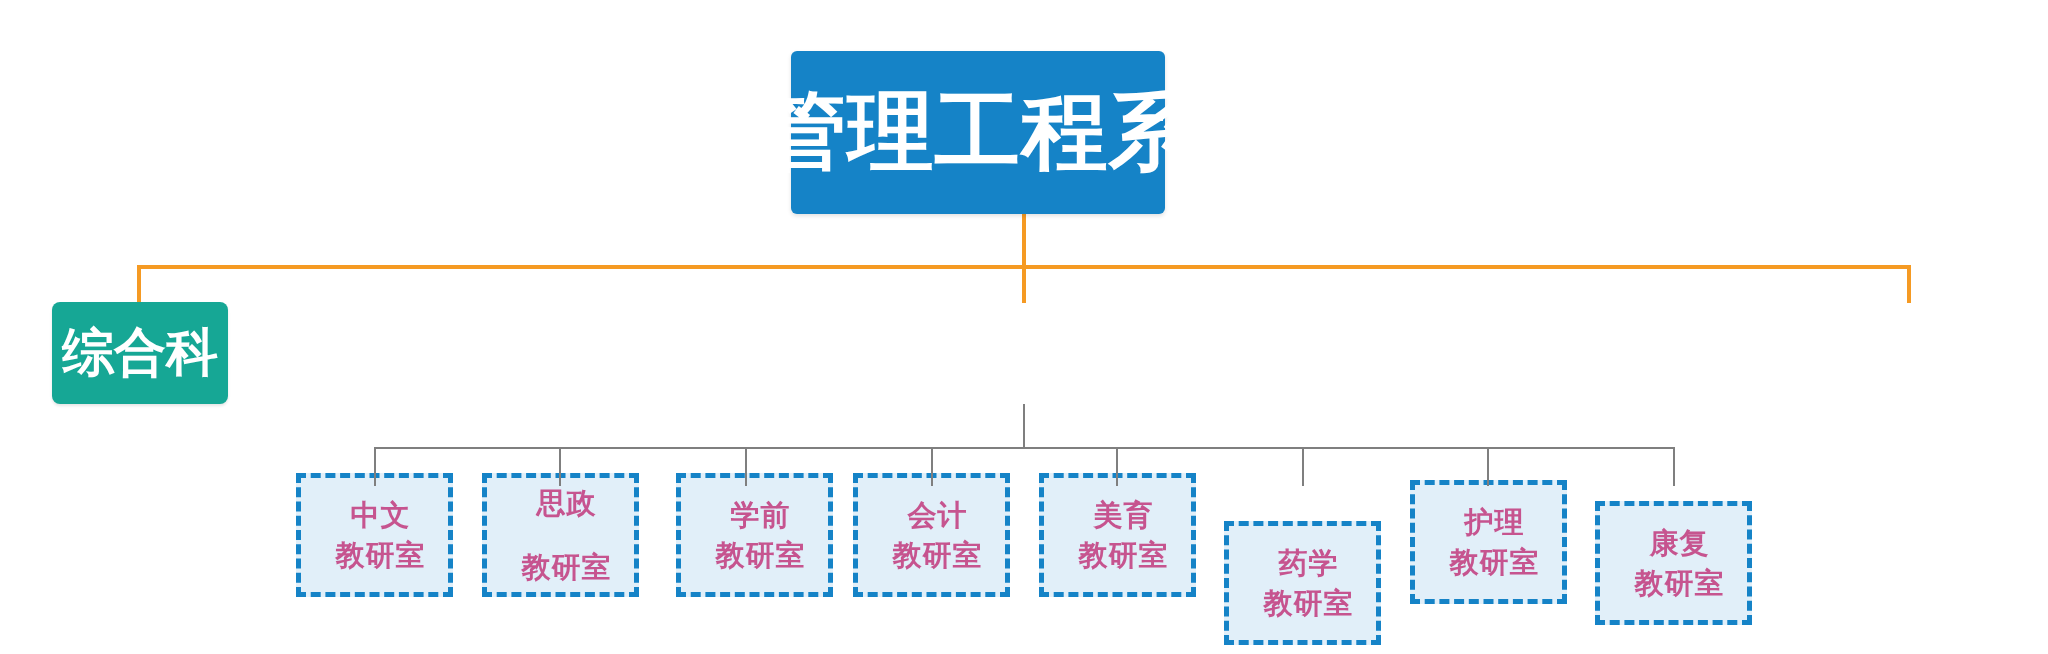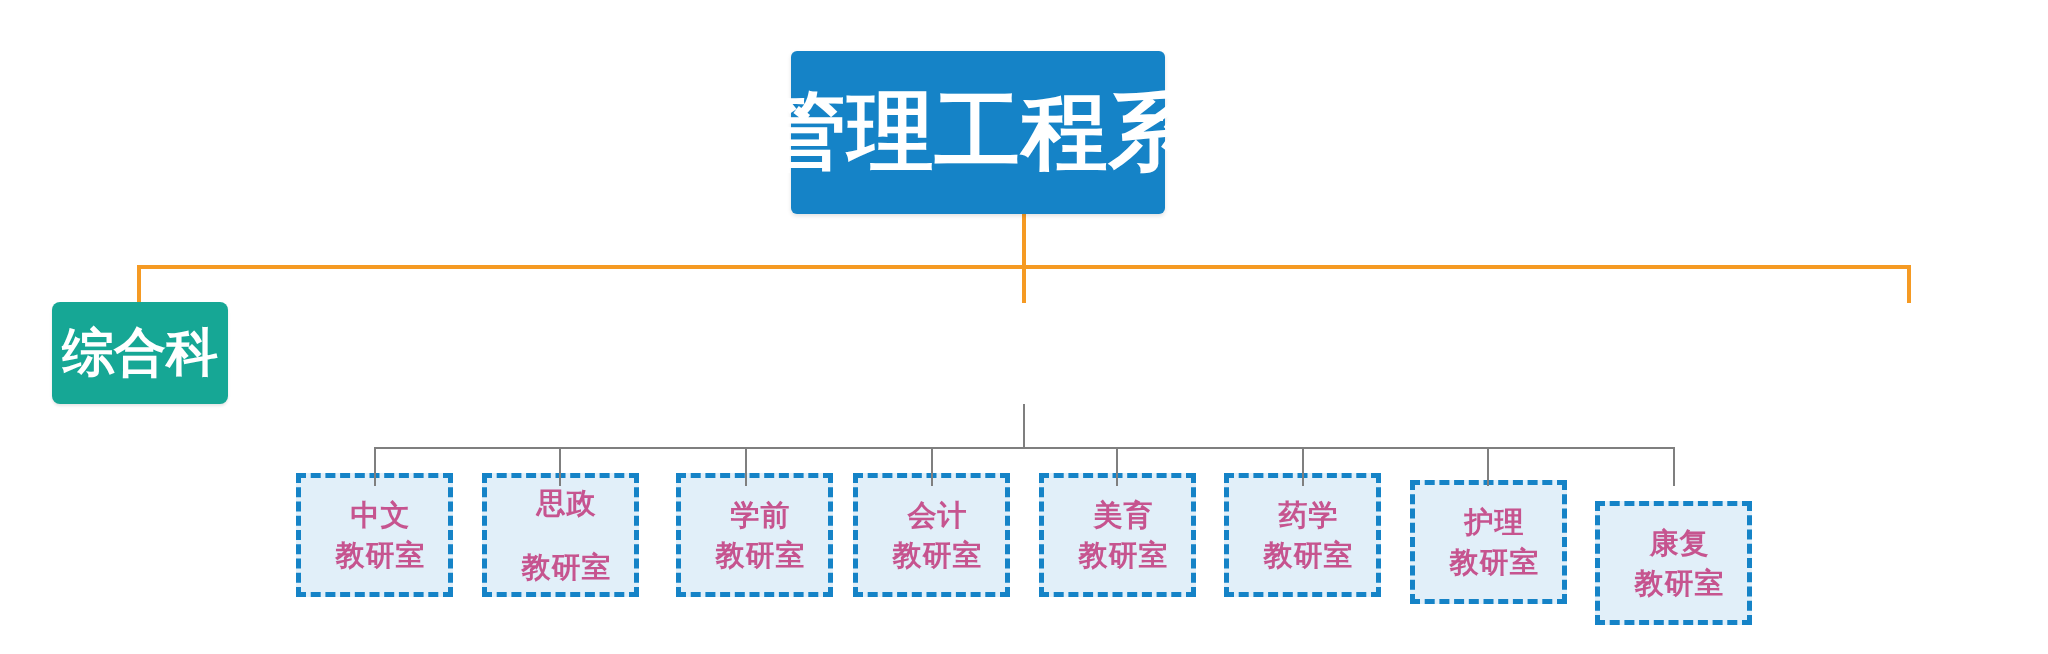--- a/index.html
+++ b/index.html
@@ -73,21 +73,21 @@
     padding-left:12px;
   }
   .office-node .oline{
     color:var(--office-text);
     font-size:29px;font-weight:800;
     line-height:40px;
     letter-spacing:1px;
     white-space:nowrap;
   }
   .o1{left:296px;}.o2{left:482px;gap:24px;}.o3{left:668px;margin-left:8px;}.o4{left:853px;}
-  .o5{left:1039px;}.o6{left:1224px;}.o7{left:1410px;margin-top:7px;}.o8{left:1595px;margin-top:28px;}
+  .o5{left:1039px;}.o6{left:1224px;margin-top:48px;}.o7{left:1410px;margin-top:7px;}.o8{left:1595px;margin-top:28px;}
   .drop{z-index:3;}
 </style>
 </head>
 <body>
 
 <div class="canvas">
 
   <div class="conn orange v1" style="left:1022px;top:213px;height:90px;"></div>
   <div class="conn orange h1" style="left:137px;top:265px;width:1774px;"></div>
   <div class="conn orange v1" style="left:137px;top:265px;height:38px;"></div>

